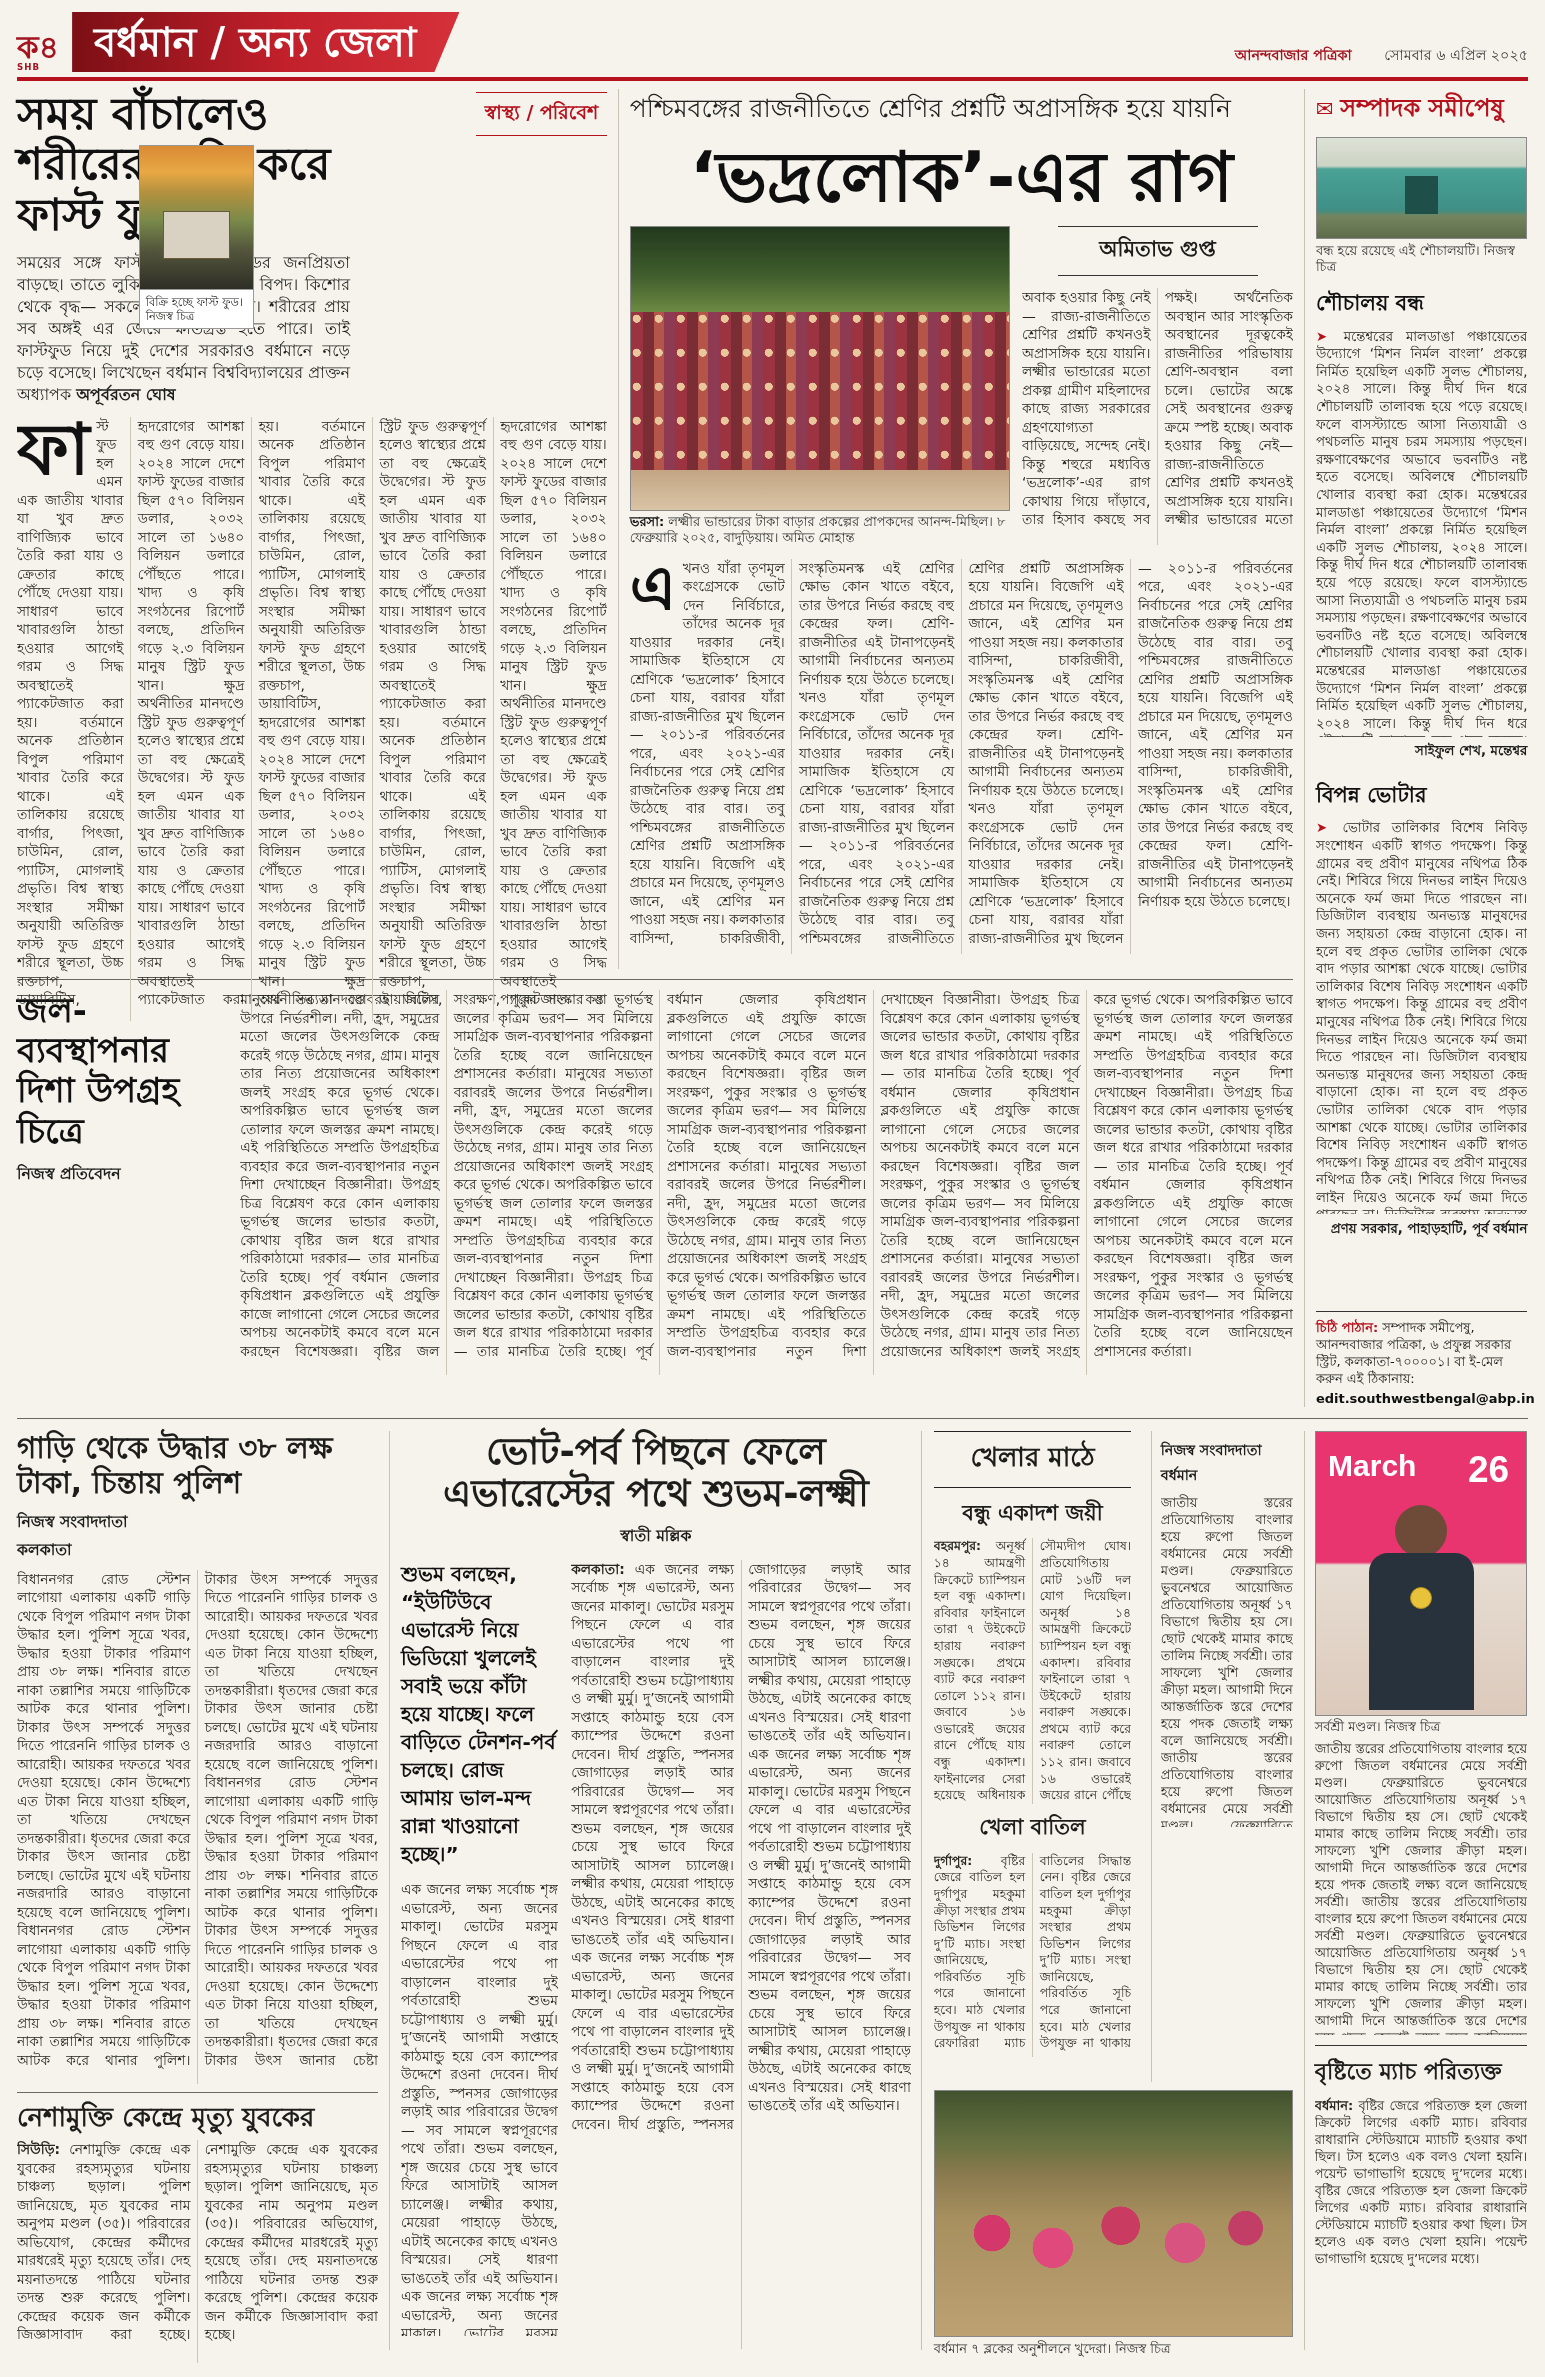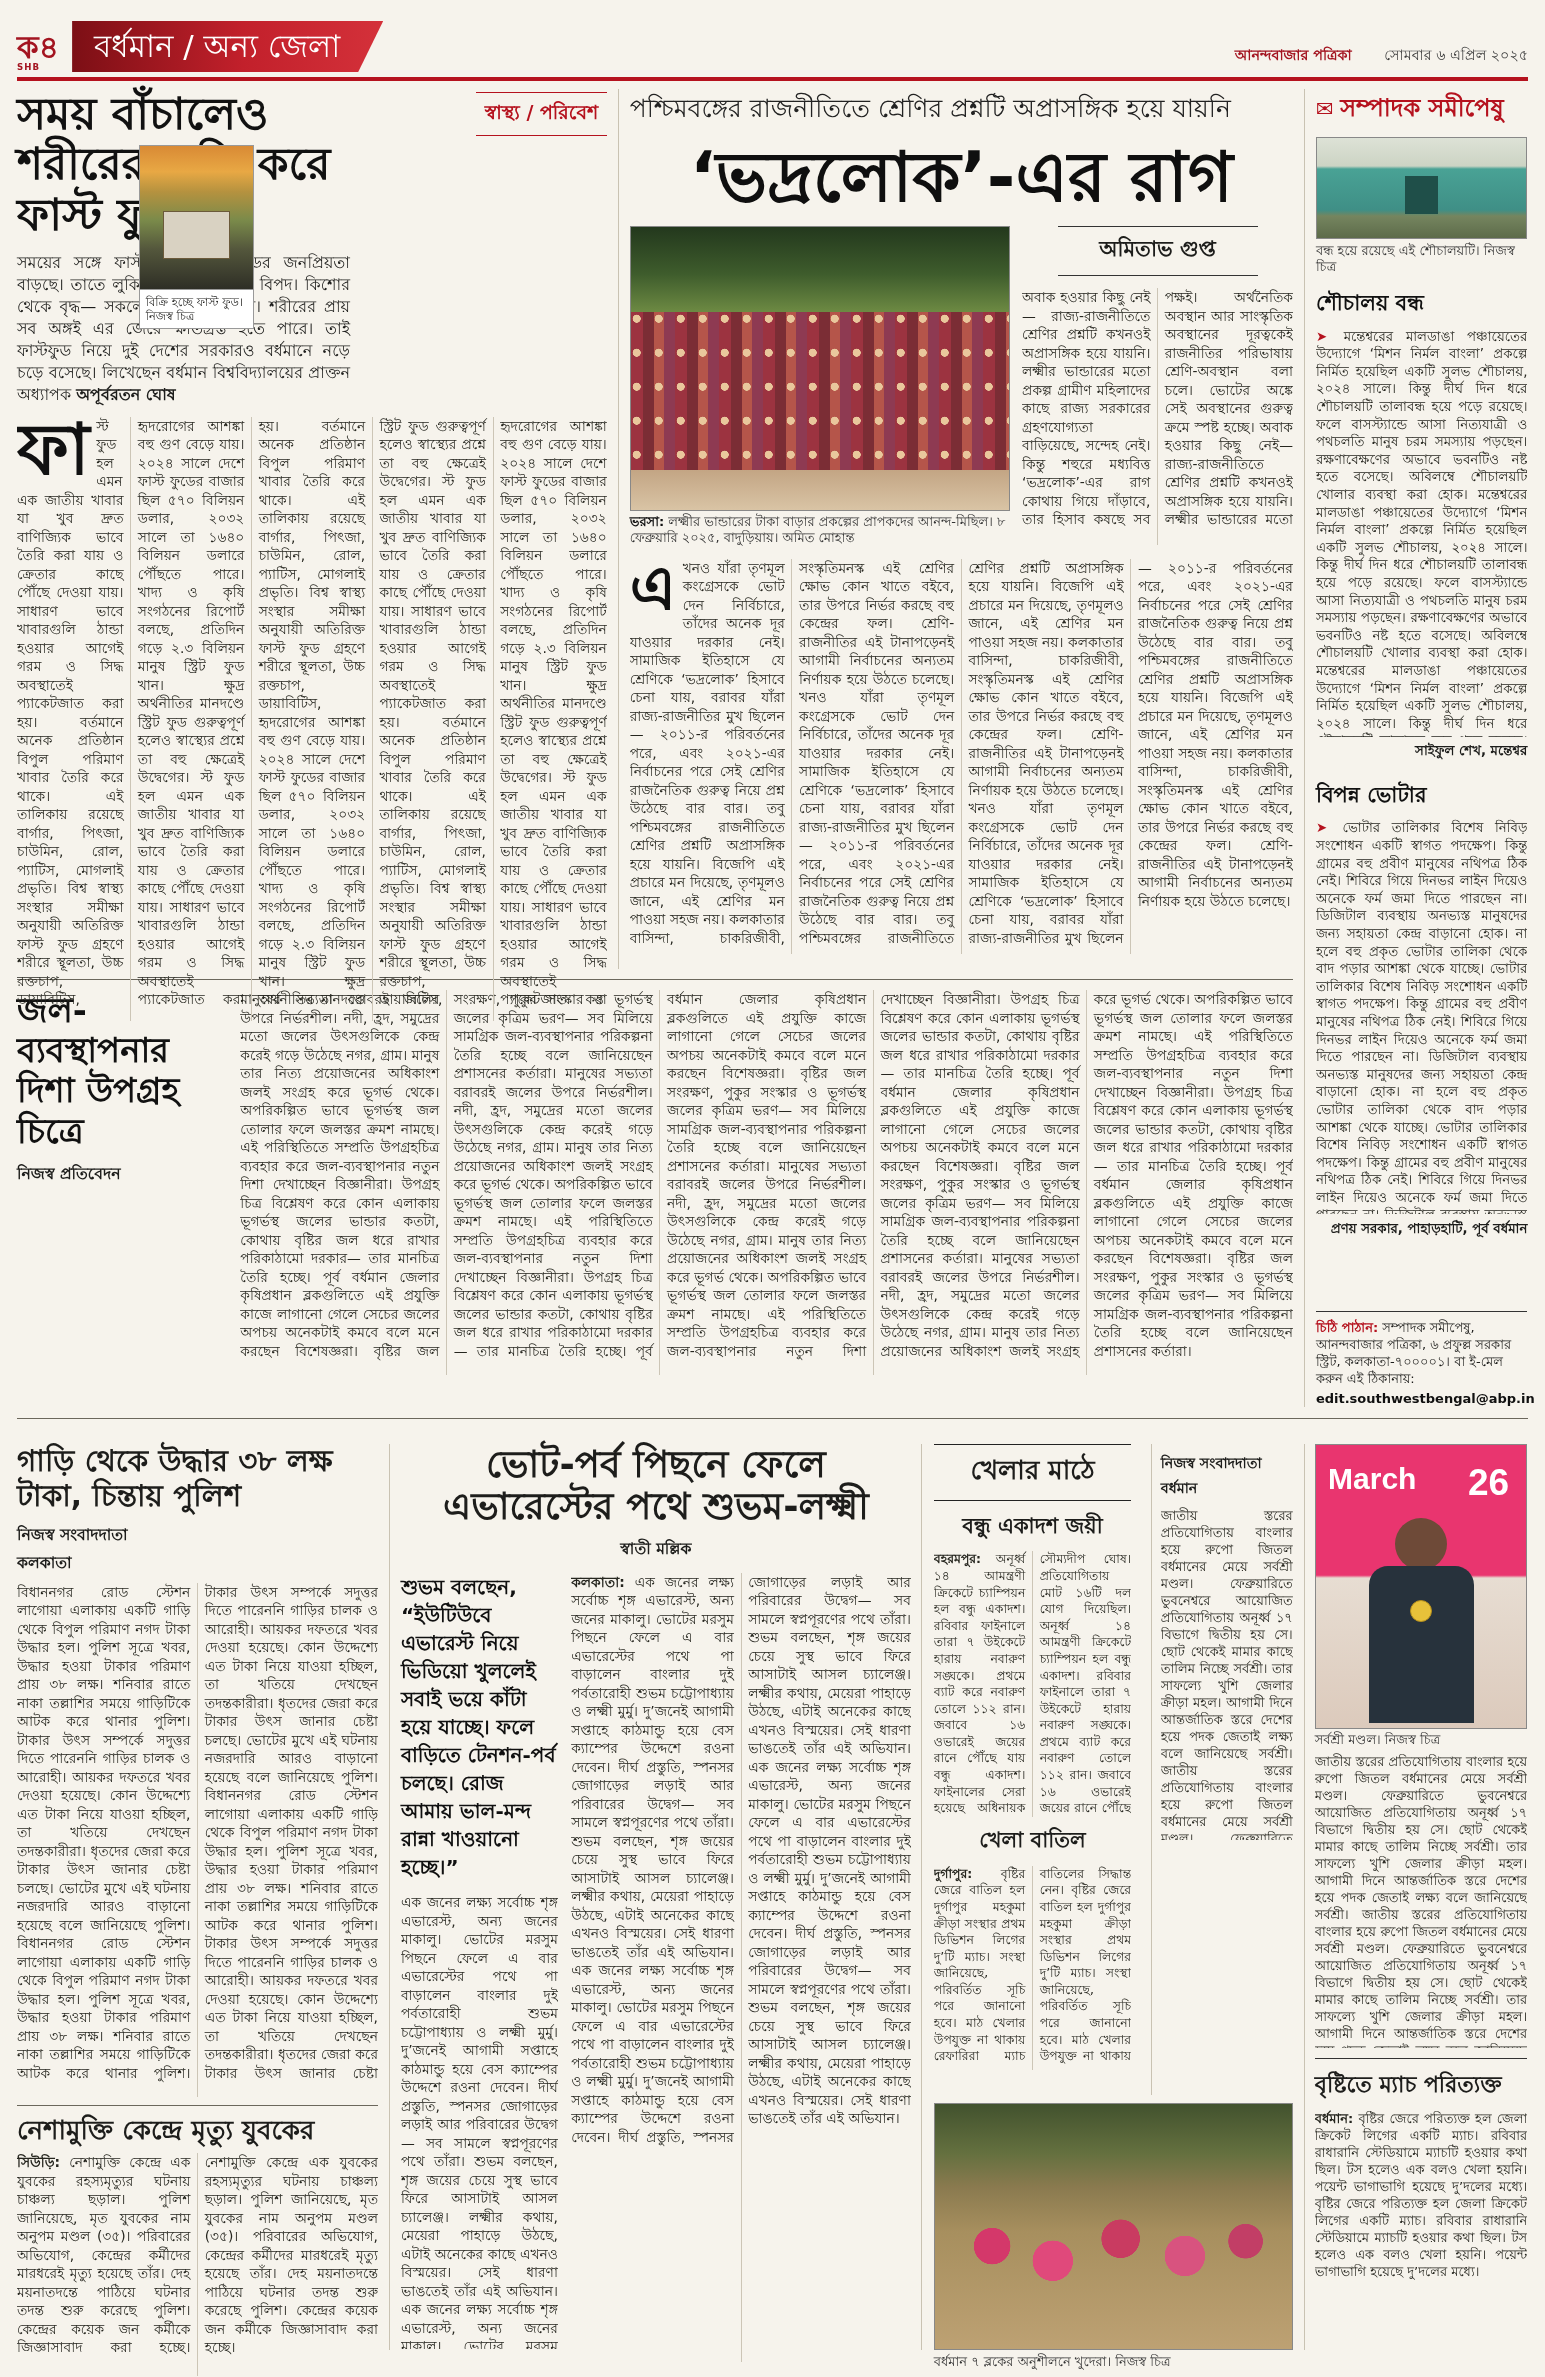--- a/index.html
+++ b/index.html
@@ -10,21 +10,21 @@
     font-family:"DejaVu Sans", sans-serif;
   }
   .page{ position:relative; width:1545px; height:2389px; padding:16px 17px; overflow:hidden; }
 
   
   .masthead{ display:flex; align-items:flex-end; gap:13.3px; height:56px; }
   .page-code{ color:#a31420; font-weight:bold; font-size:31px; line-height:1; }
   .page-code small{ display:block; font-size:8.6px; color:#a31420; letter-spacing:1px; }
   .banner{
     background:linear-gradient(90deg,#7c0f15,#c2202b 55%,#d4313a);
-    color:#fff; font-weight:normal; font-size:31px; line-height:1;
+    color:#fff; font-weight:bold; font-size:40px; line-height:1;
     padding:9.5px 43px 10.5px 22px;
     clip-path:polygon(0 0,100% 0,calc(100% - 25px) 100%,0 100%);
   }
   .masthead-right{ margin-left:auto; text-align:right; font-size:14.3px; padding-bottom:3.8px; }
   .masthead-right .paper{ color:#a31420; font-weight:bold; margin-right:28px; }
   .masthead-right .date{ color:#3a3a3a; }
   .red-rule{ border:0; height:3.8px; background:#b5121e; margin:4.8px 0 8.6px 0; }
 
   
   .byline{ font-weight:bold; font-size:15.7px; }
@@ -103,21 +103,21 @@
   .letters .body-text{ font-size:13.3px; line-height:17.6px; }
   .letter-body-1{ height:409px; }
   .letter-body-2{ height:395px; }
   .bullet{ color:#b5121e; font-weight:bold; margin-right:3.8px; }
   .signature{ text-align:right; font-weight:bold; font-size:13.3px; margin:4.8px 0 2.9px 0; }
   .send-box{ margin-top:auto; border-top:1.4px solid #333; padding-top:7.6px; font-size:13px; line-height:17px; }
   .send-box .lbl{ color:#b5121e; font-weight:bold; }
   .send-box .email{ font-weight:bold; color:#111; display:block; margin-top:2.9px; }
 
   
-  .row3{ border-top:1px solid #6b675c; margin-top:10.5px; padding-top:25px; display:flex; gap:11.4px; height:932px; }
+  .row3{ border-top:1px solid #6b675c; margin-top:10.5px; padding-top:12px; display:flex; gap:11.4px; height:932px; }
   .cash{ width:361px; }
   .cash-headline{ font-size:29.5px; font-weight:bold; line-height:1.2; }
   .cash-byline{ margin:7.6px 0 1px 0; }
   .place{ font-weight:bold; font-size:15.7px; margin-bottom:5.7px; }
   .cash-body{ height:514px; }
   .nesha-headline{ font-size:26px; font-weight:bold; line-height:1.22; margin-bottom:6.7px; }
   .nesha-body{ height:223px; }
 
   .everest{ width:533px; border-left:0.5px solid #c9c2b2; border-right:0.5px solid #c9c2b2; padding:0 10.5px; }
   .ev-headline{ font-size:37px; font-weight:bold; text-align:center; line-height:1.15; }

